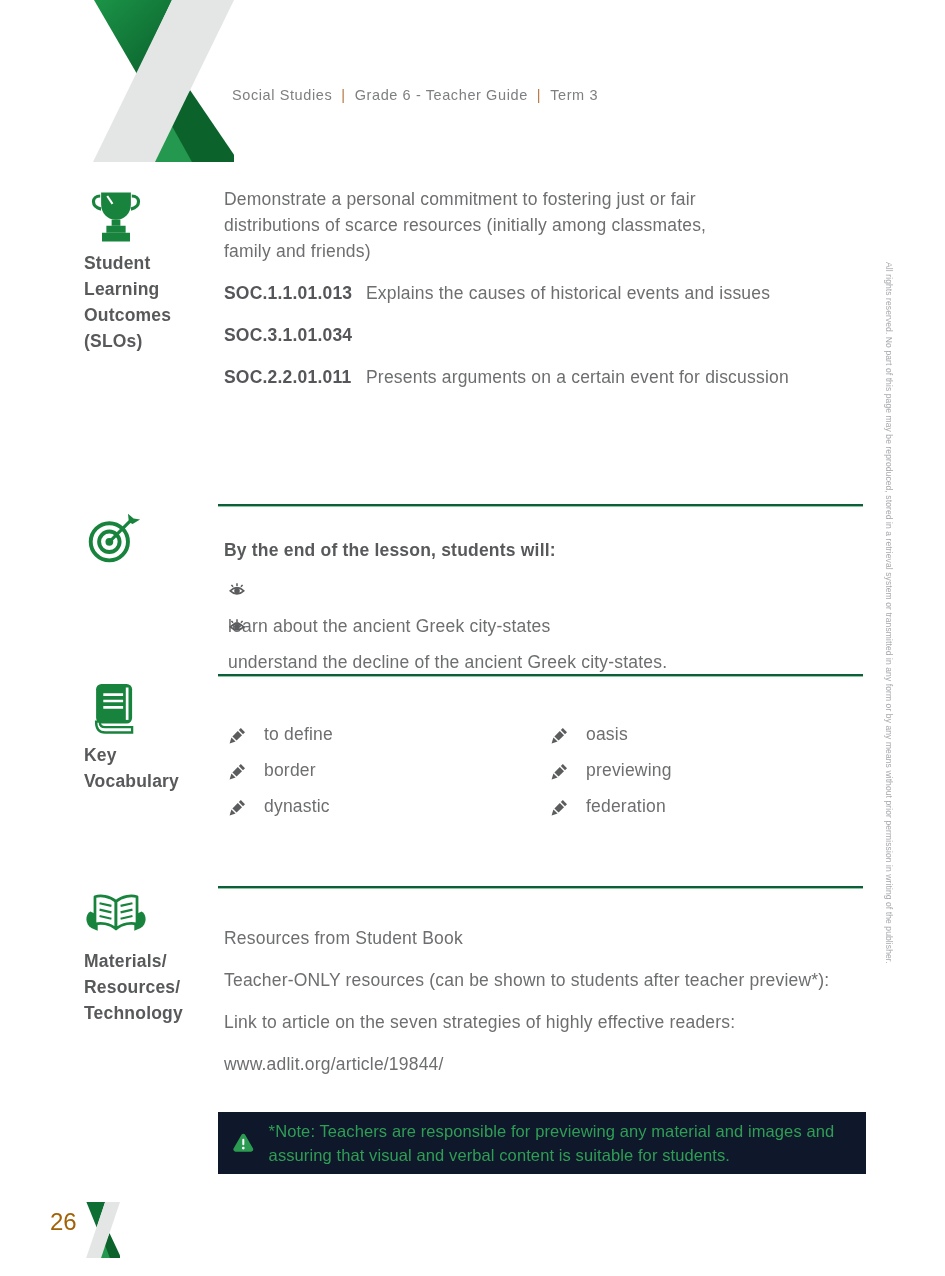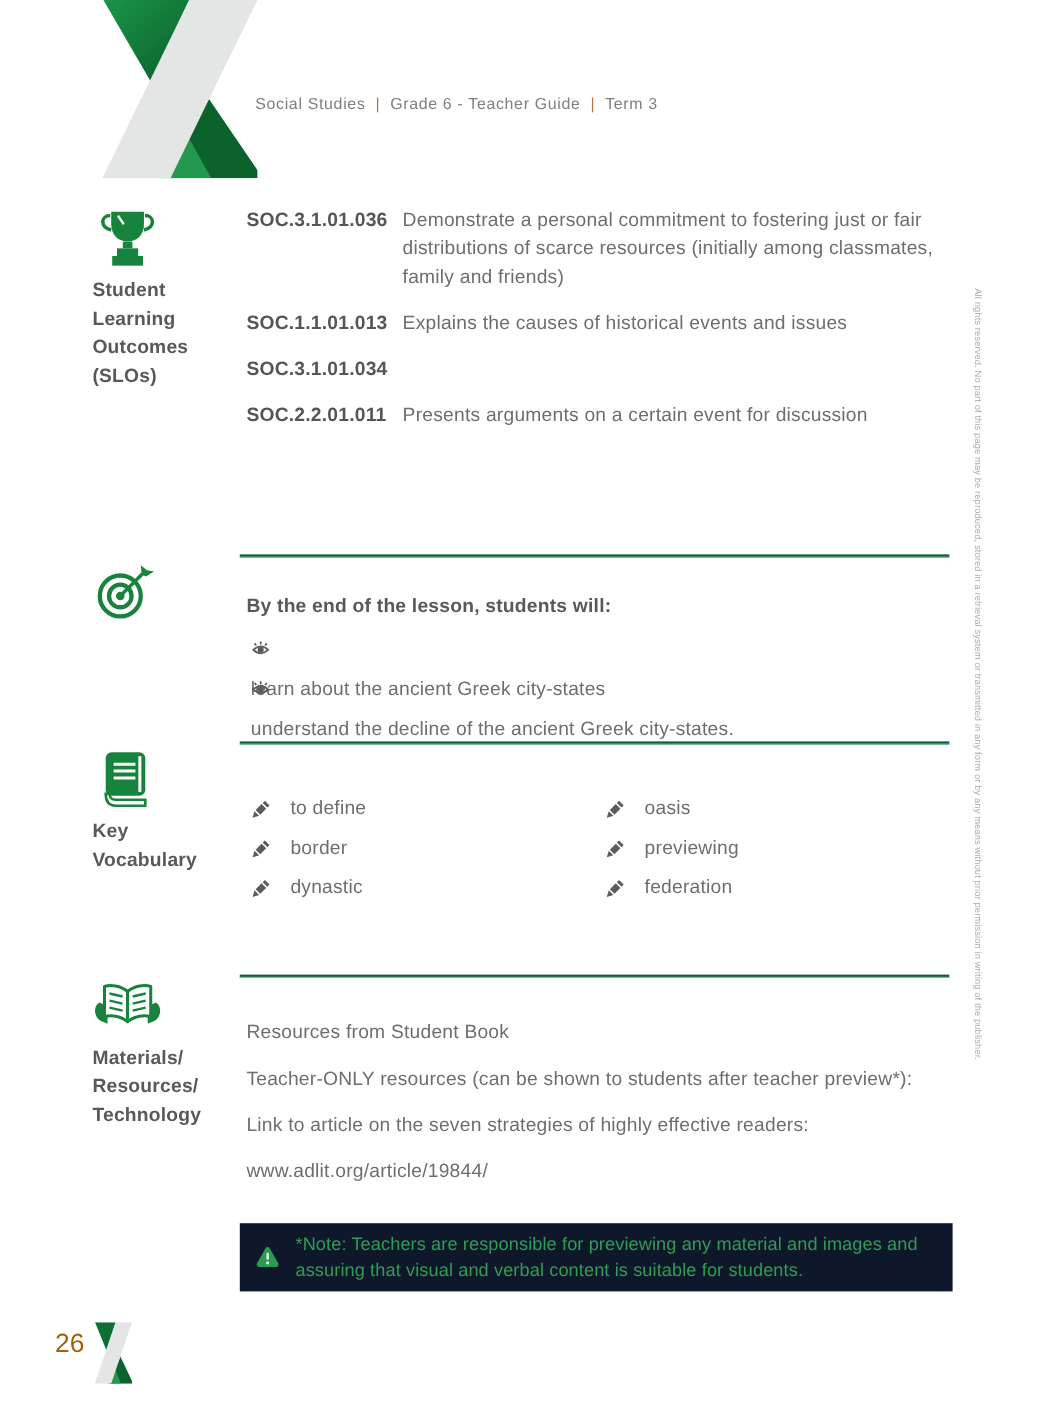--- a/index.html
+++ b/index.html
@@ -87,21 +87,20 @@
       <rect x="16" y="50" width="32" height="10"></rect>
     </g>
     <path d="M14 8 C4 8 3 20 15 23" stroke="#18833c" stroke-width="3.6" fill="none"></path>
     <path d="M50 8 C60 8 61 20 49 23" stroke="#18833c" stroke-width="3.6" fill="none"></path>
     <path d="M22 8 L28 17" stroke="#ffffff" stroke-width="2.4"></path>
   </svg>
   <div class="side-label" style="top:250px;">Student Learning Outcomes (SLOs)</div>
 
   <div class="slo-list">
     <div class="slo-row">
-      <span class="slo-code">SOC.3.1.01.036</span>
       <span class="slo-desc">Demonstrate a personal commitment to fostering just or fair distributions of scarce resources (initially among classmates, family and friends)</span>
     </div>
     <div class="slo-row">
       <span class="slo-code">SOC.1.1.01.013</span>
       <span class="slo-desc">Explains the causes of historical events and issues</span>
     </div>
     <div class="slo-row">
       <span class="slo-code">SOC.3.1.01.034</span>
     </div>
     <div class="slo-row">

